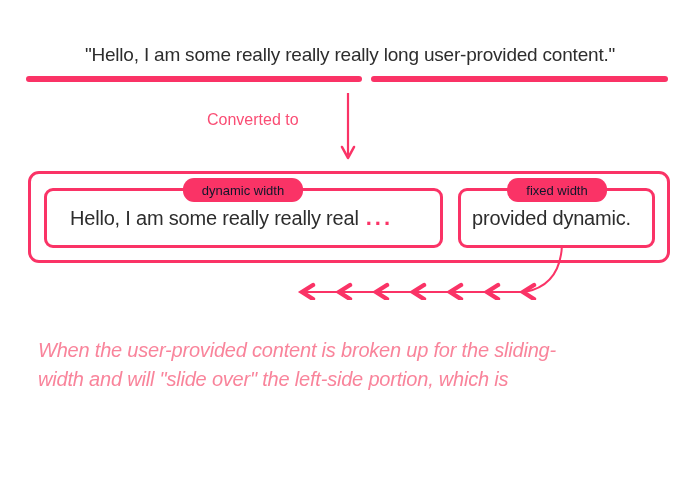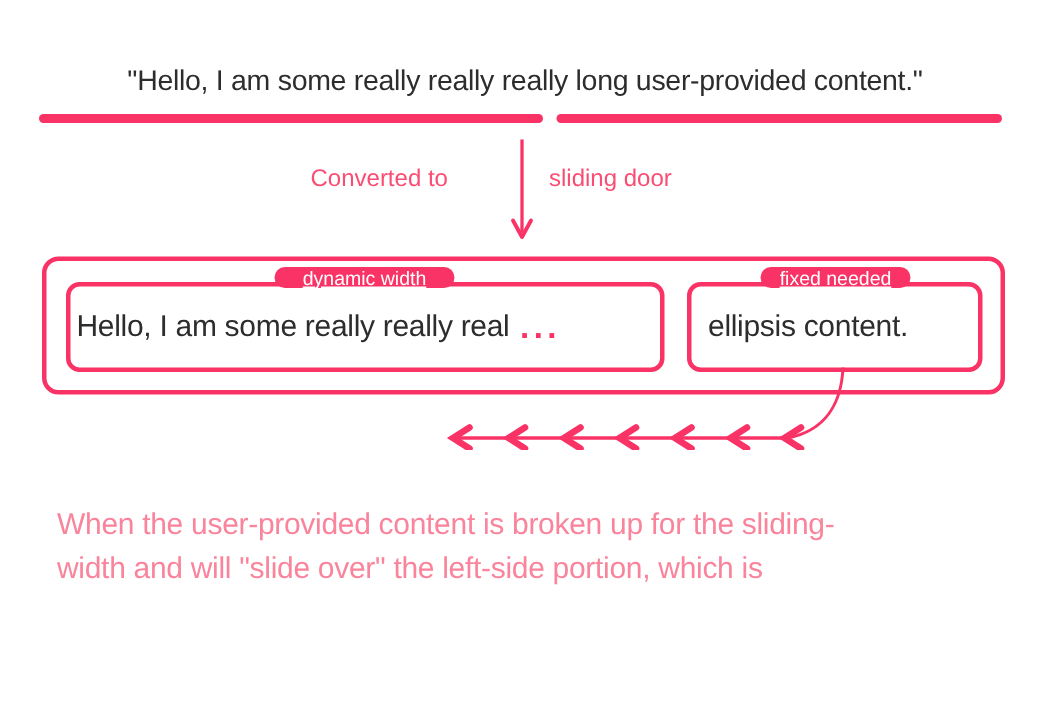--- a/index.html
+++ b/index.html
@@ -62,95 +62,93 @@
     height: 60px;
     border: 3px solid #fa3366;
     border-radius: 9px;
     box-sizing: border-box;
     background: #ffffff;
     display: flex;
     align-items: center;
     white-space: nowrap;
     overflow: hidden;
   }
-  .left-box  { left: 44px;  width: 399px; padding-left: 4px; }
+  .left-box  { left: 44px;  width: 399px; padding-left: 23px; }
   .right-box { left: 458px; width: 197px; padding-left: 11px; }
   .box-text  { font-size: 20px; letter-spacing: -0.2px; color: #2d2d2d; }
   .ellipsis-dots {
     color: #fa3366;
     font-weight: 700;
     font-size: 22px;
     letter-spacing: 3px;
     margin-left: 7px;
     line-height: 20px;
   }
   
   .badge {
     position: absolute;
     top: 178px;
-    height: 14px;
+    height: 24px;
     background: #fa3366;
     border-radius: 11px;
-    color: #ffffff;
+    color: #0f172a;
     font-size: 13px;
     display: flex;
     align-items: center;
     justify-content: center;
     z-index: 2;
     white-space: nowrap;
-    text-decoration: underline;
   }
   .badge-dynamic { left: 183px; width: 120px; }
   .badge-fixed   { left: 507px; width: 100px; }
 
   .slide-arrows { position: absolute; left: 288px; top: 242px; }
 
   
   .para {
     position: absolute;
     left: 38px; top: 336px;
     font-size: 20px;
     letter-spacing: -0.2px;
     line-height: 29px;
     color: #f9849b;
   }
-  .para-line { white-space: nowrap; }
+  .para-line { white-space: nowrap; font-style: italic; }
 </style>
 </head>
 <body>
 
 <div class="canvas">
 
   <div class="quote">"Hello, I am some really really really long user-provided content."</div>
 
   <div class="hl hl-left"></div>
   <div class="hl hl-right"></div>
 
   <div class="conv-label conv-left">Converted to</div>
-  <div class="conv-label conv-right">sliding door</div>
 
   <div class="down-arrow">
     <svg width="18" height="74" viewBox="0 0 18 74">
       <line x1="9" y1="2" x2="9" y2="64" stroke="#fa3366" stroke-width="2.2"></line>
       <polyline points="3,56 9,67 15,56" fill="none" stroke="#fa3366" stroke-width="2.6" stroke-linecap="round" stroke-linejoin="round"></polyline>
     </svg>
   </div>
 
   <div class="outer-box"></div>
 
   <div class="inner-box left-box">
     <span class="box-text">Hello, I am some really really real</span>
     <span class="ellipsis-dots">...</span>
   </div>
   <div class="badge badge-dynamic">dynamic width</div>
 
   <div class="inner-box right-box">
-    <span class="box-text">ellipsis content.</span>
+    <span class="box-text">provided dynamic.</span>
   </div>
-  <div class="badge badge-fixed">fixed needed</div>
+  <div class="badge badge-fixed">fixed width</div>
 
   <div class="slide-arrows">
     <svg width="300" height="58" viewBox="0 0 300 58">
       <path d="M 274,3 C 273,26 263,45 237,50" fill="none" stroke="#fa3366" stroke-width="2"></path>
       <line x1="16" y1="50" x2="236" y2="50" stroke="#fa3366" stroke-width="2.2"></line>
       <polyline points="25,43 14,50 25,57" fill="none" stroke="#fa3366" stroke-width="4.4" stroke-linecap="round"></polyline>
       <polyline points="62,43 51,50 62,57" fill="none" stroke="#fa3366" stroke-width="4.4" stroke-linecap="round"></polyline>
       <polyline points="99,43 88,50 99,57" fill="none" stroke="#fa3366" stroke-width="4.4" stroke-linecap="round"></polyline>
       <polyline points="136,43 125,50 136,57" fill="none" stroke="#fa3366" stroke-width="4.4" stroke-linecap="round"></polyline>
       <polyline points="173,43 162,50 173,57" fill="none" stroke="#fa3366" stroke-width="4.4" stroke-linecap="round"></polyline>

